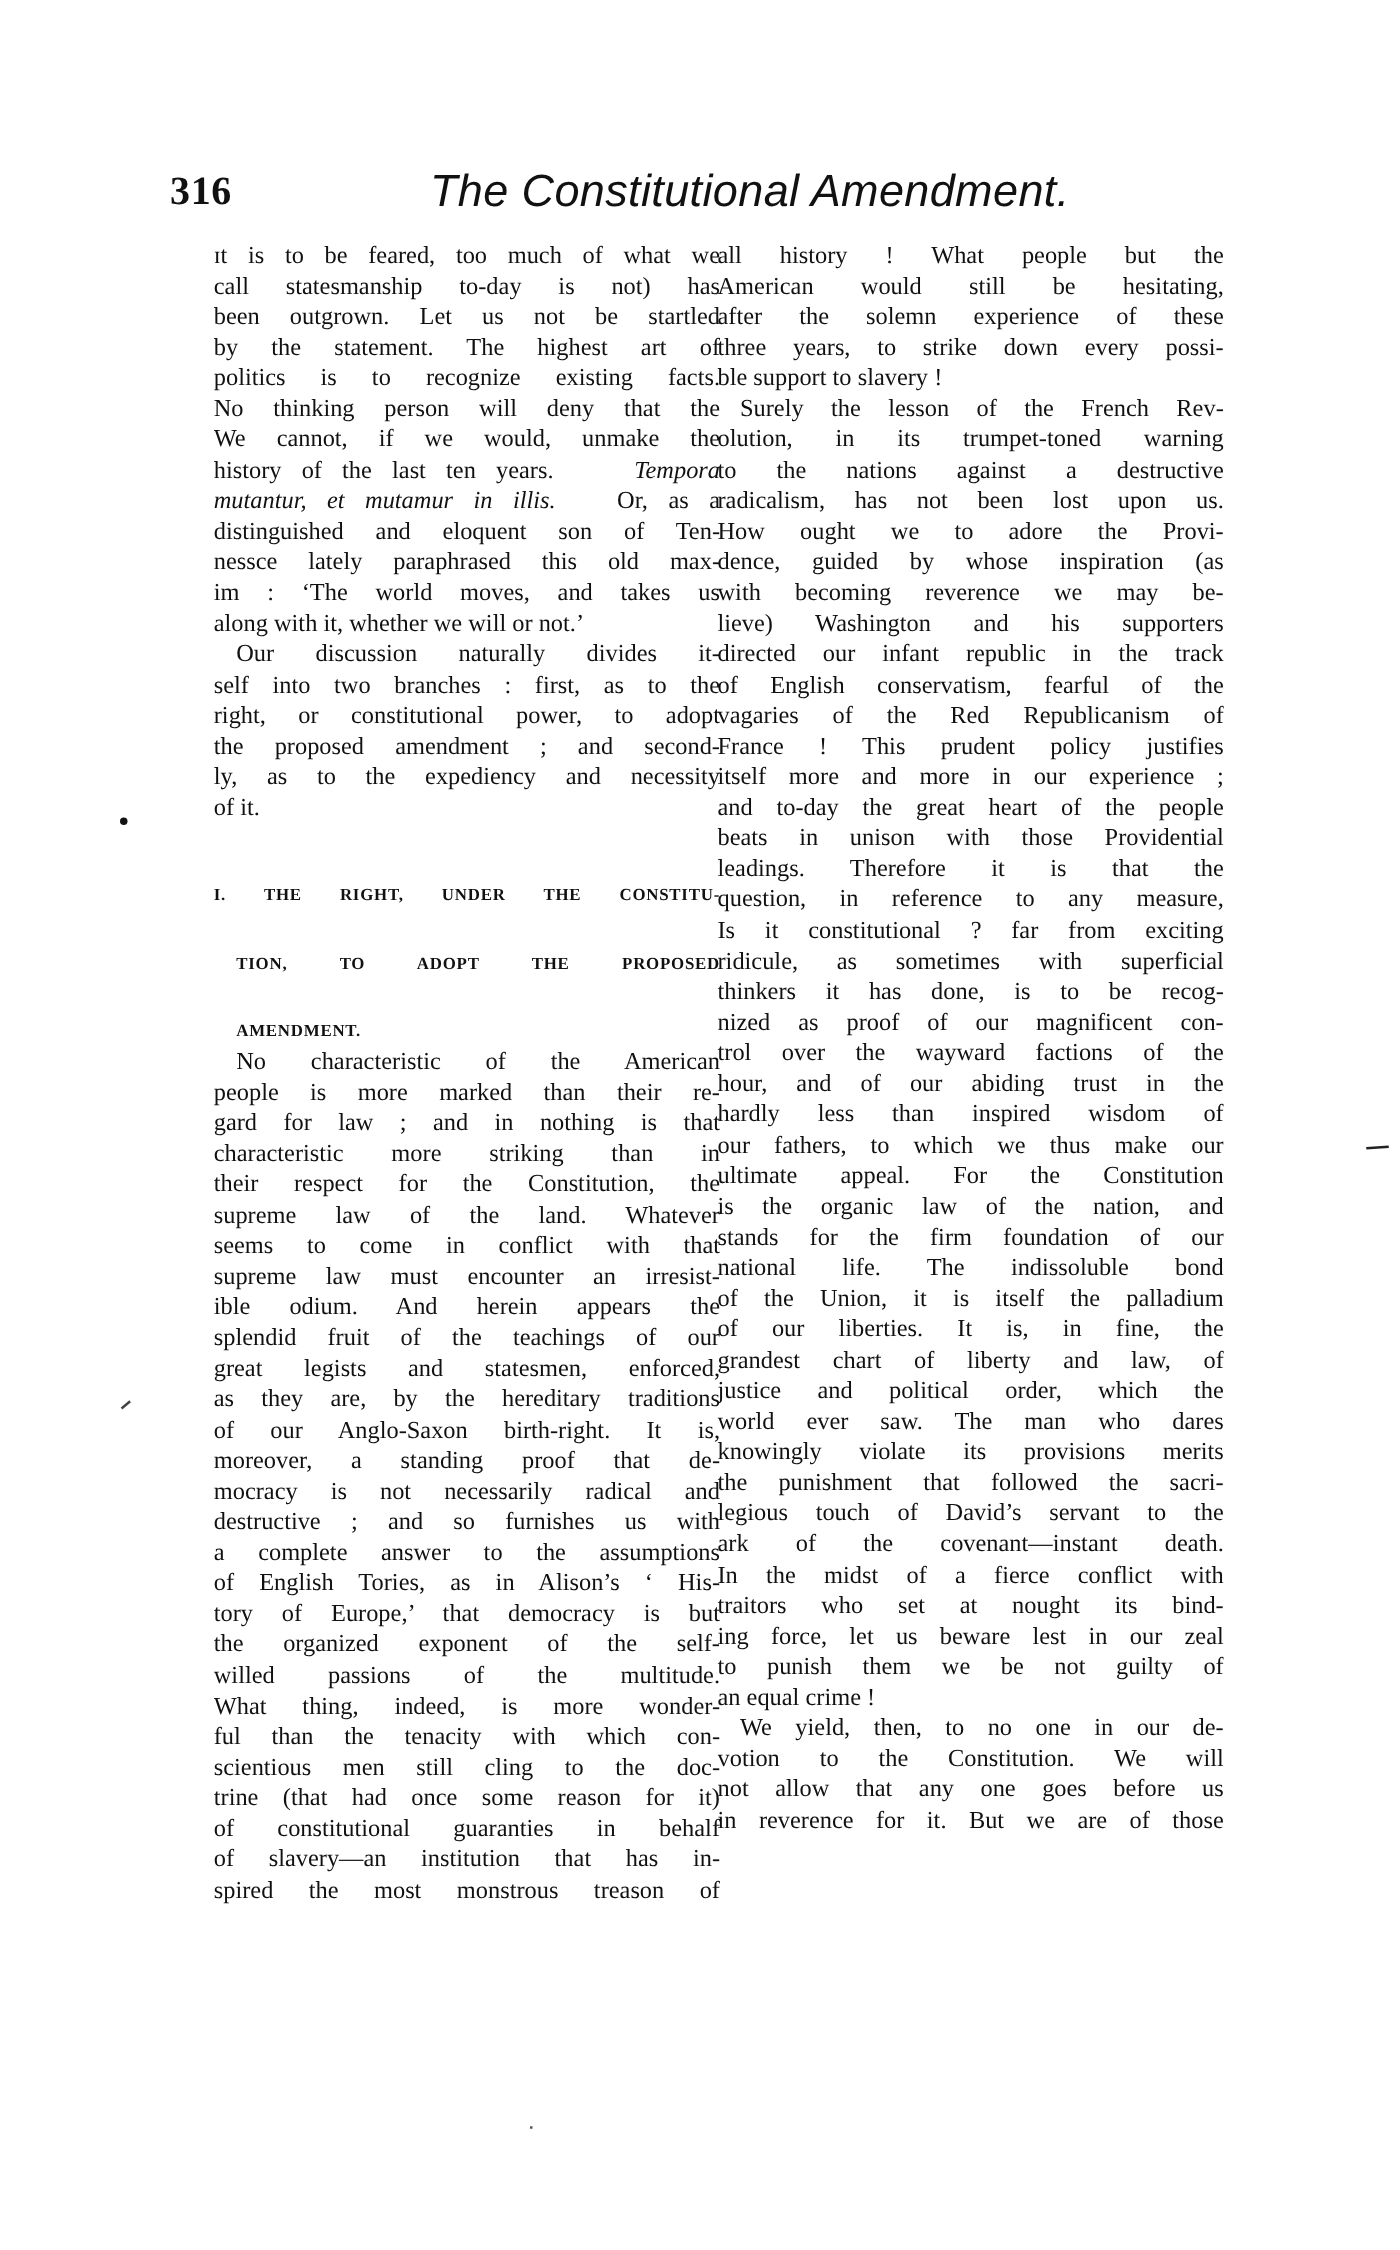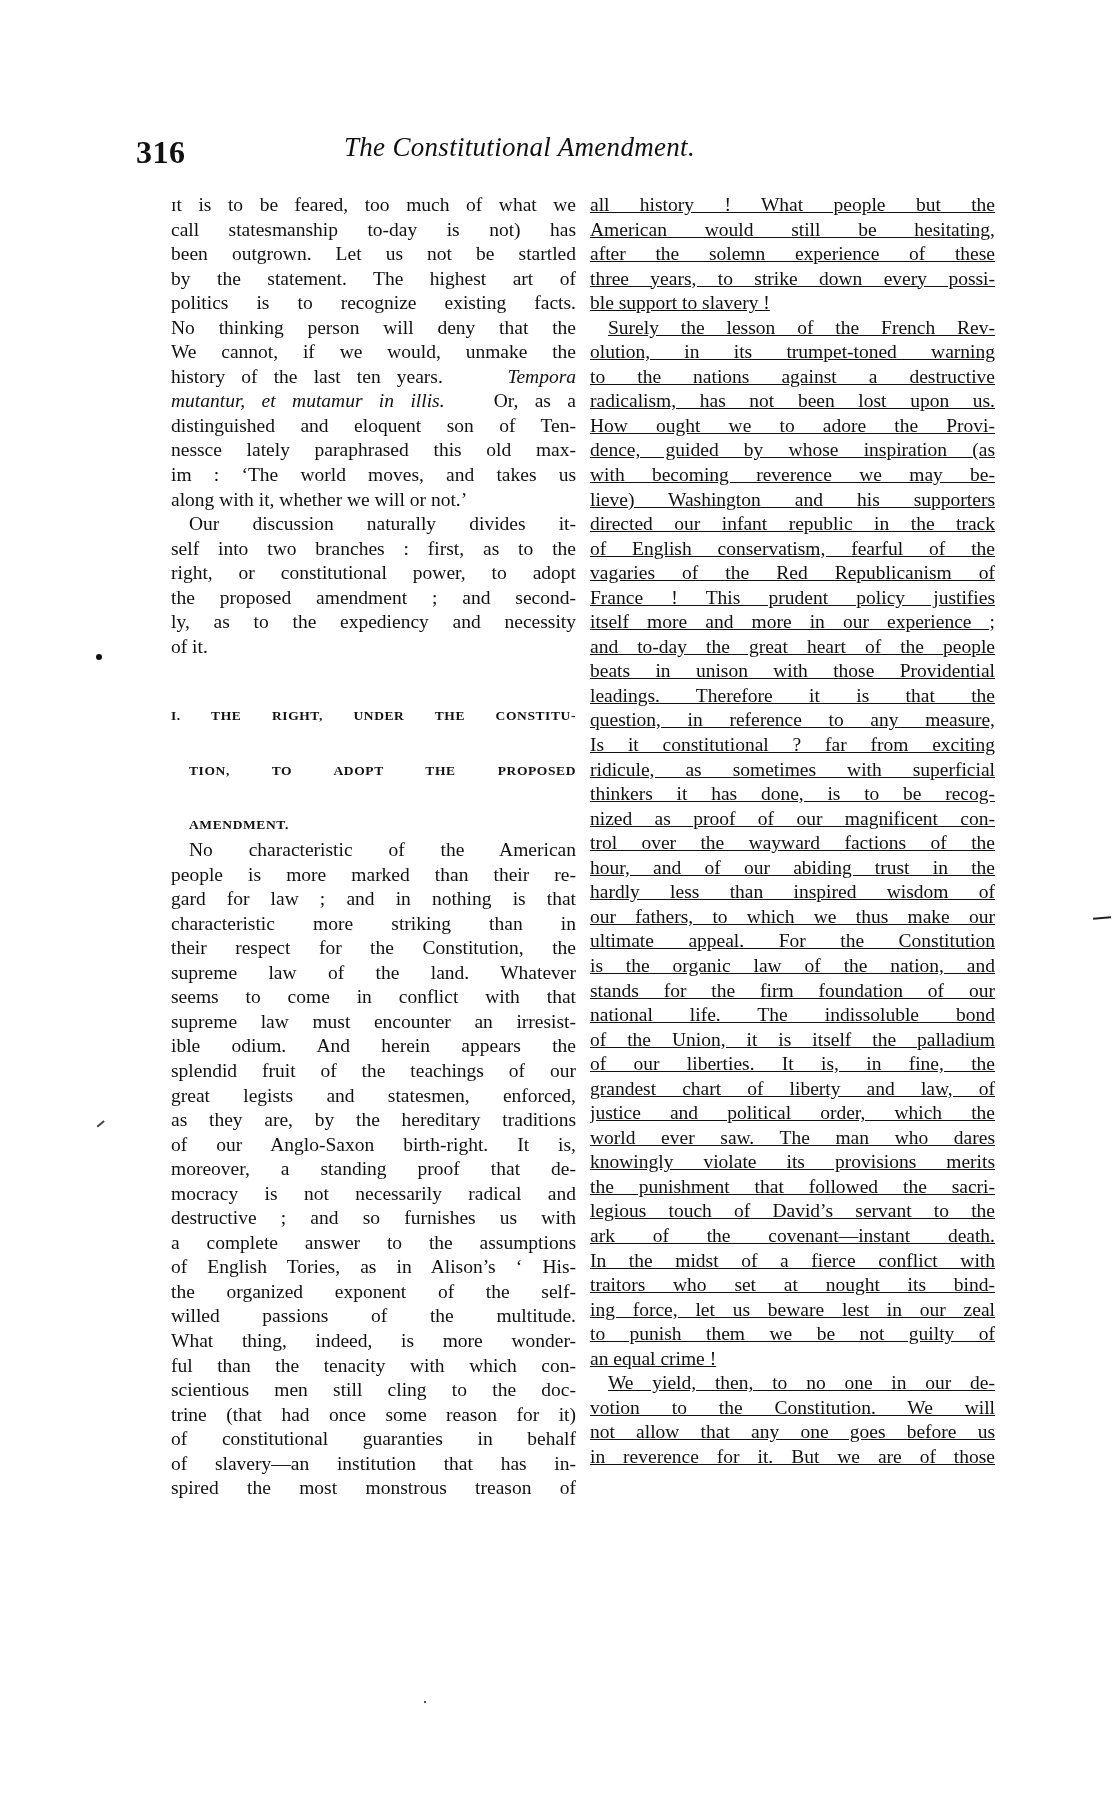--- a/index.html
+++ b/index.html
@@ -22,32 +22,32 @@
     font-family: "Liberation Serif", serif;
     font-weight: bold;
     font-size: 32px;
     letter-spacing: 0.5px;
   }
   .running-title {
     position: absolute;
     left: 344px;
     top: 132px;
     width: 560px;
-    font-family: Liberation Serif, serif;
+    font-family: Liberation Sans, sans-serif;
     font-style: italic;
-    font-size: 27px;
+    font-size: 36px;
     letter-spacing: 0.3px;
   }
   .column {
     position: absolute;
     top: 193px;
     width: 405px;
   }
   .col-left { left: 171px; }
-  .col-right { left: 590px; text-decoration: underline; }
+  .col-right { left: 574px; }
   .line {
     display: block;
     height: 24.55px;
     line-height: 24.55px;
     font-family: "Liberation Serif", serif;
     font-size: 19.5px;
     white-space: nowrap;
     text-align: justify;
     text-align-last: justify;
     overflow: hidden;
@@ -159,20 +159,21 @@
     <span class="line">ible odium.  And herein appears the</span>
     <span class="line">splendid fruit of the teachings of our</span>
     <span class="line">great legists and statesmen, enforced,</span>
     <span class="line">as they are, by the hereditary traditions</span>
     <span class="line">of our Anglo-Saxon birth-right.  It is,</span>
     <span class="line">moreover, a standing proof that de-</span>
     <span class="line">mocracy is not necessarily radical and</span>
     <span class="line">destructive ; and so furnishes us with</span>
     <span class="line">a complete answer to the assumptions</span>
     <span class="line">of English Tories, as in Alison’s ‘ His-</span>
+    <span class="line">tory of Europe,’ that democracy is but</span>
     <span class="line">the organized exponent of the self-</span>
     <span class="line">willed passions of the multitude.</span>
     <span class="line">What thing, indeed, is more wonder-</span>
     <span class="line">ful than the tenacity with which con-</span>
     <span class="line">scientious men still cling to the doc-</span>
     <span class="line">trine (that had once some reason for it)</span>
     <span class="line">of constitutional guaranties in behalf</span>
     <span class="line">of slavery—an institution that has in-</span>
     <span class="line">spired the most monstrous treason of</span>
   </div>

